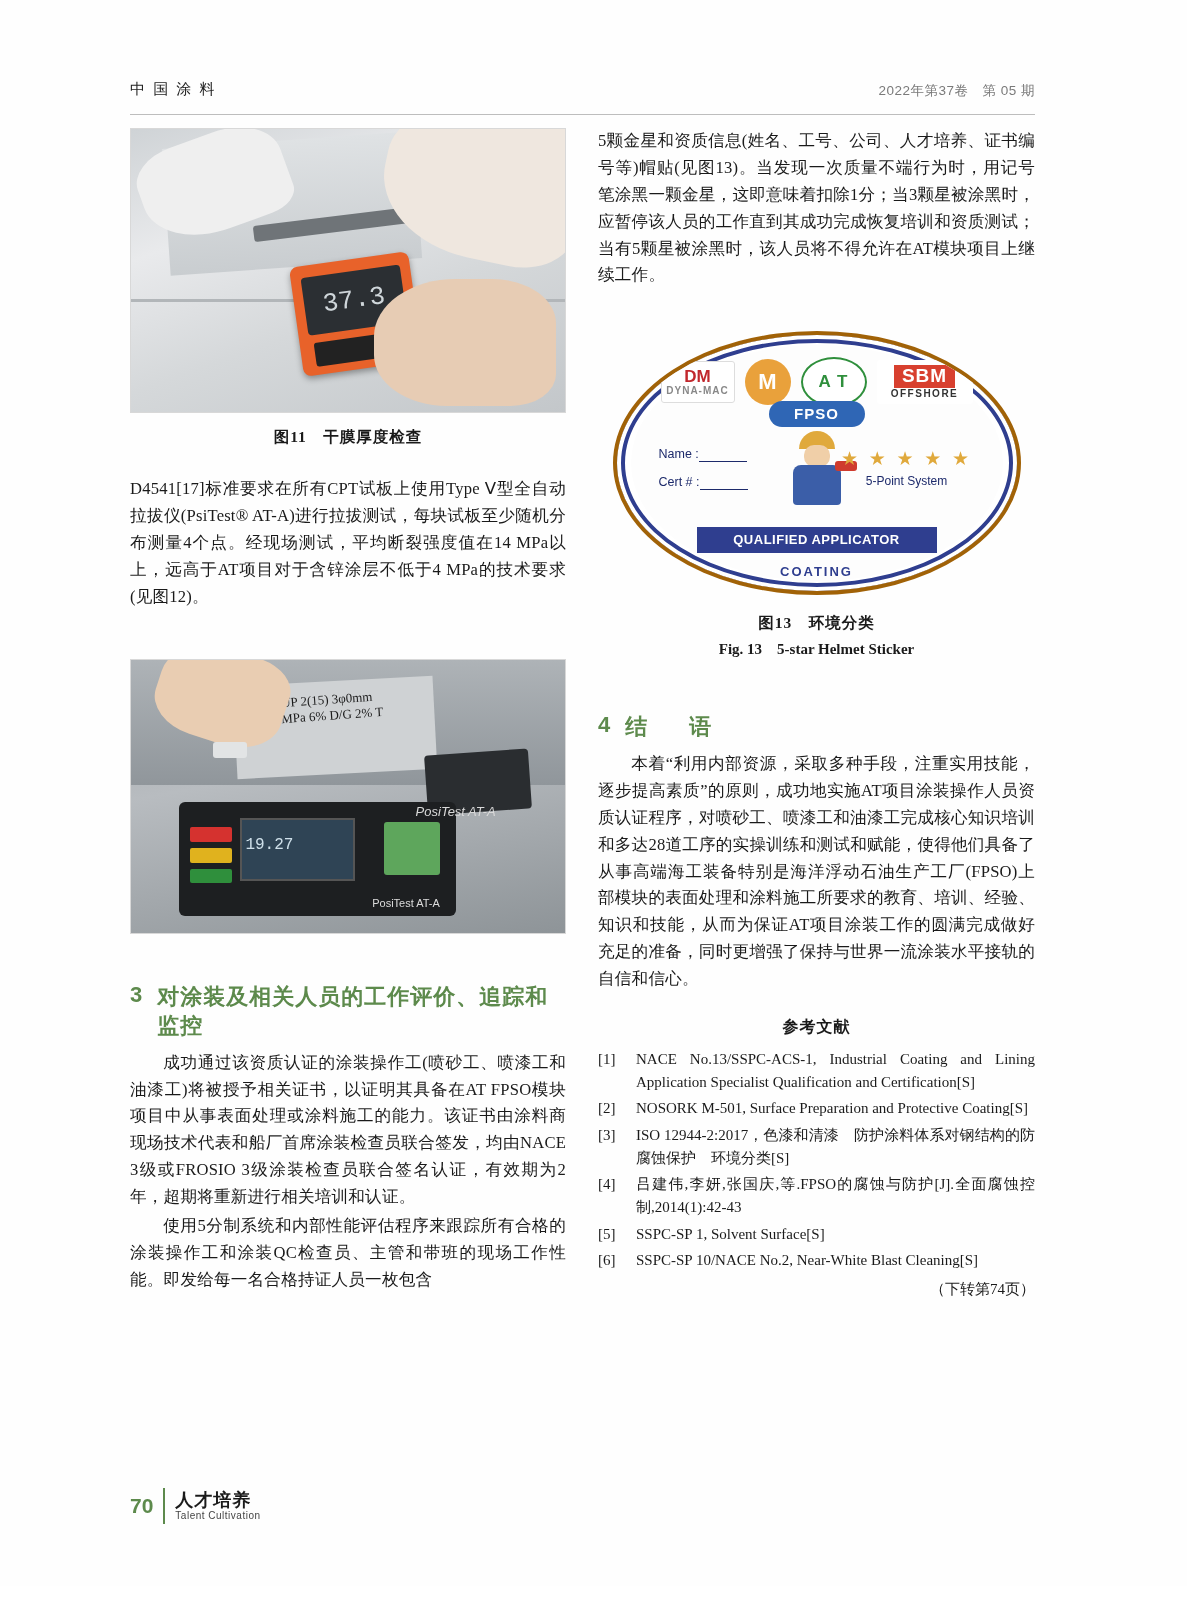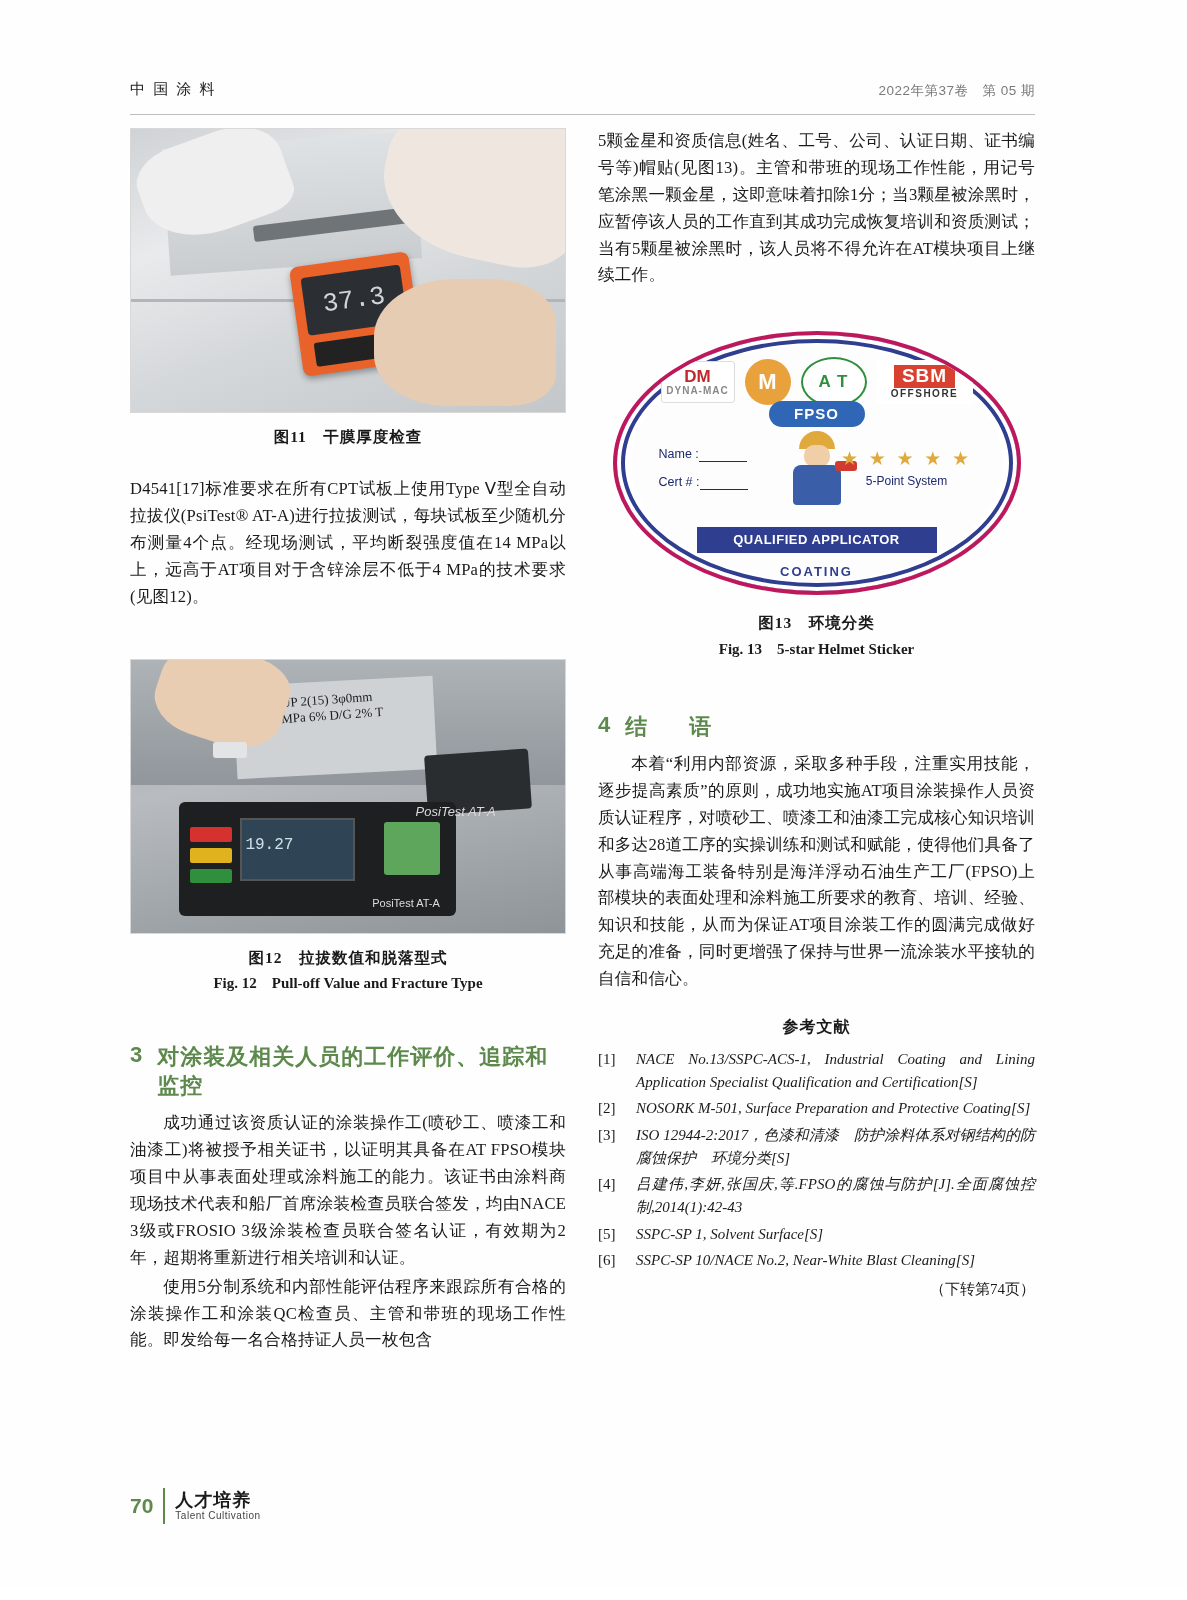--- a/index.html
+++ b/index.html
@@ -263,21 +263,21 @@
   }
   .sticker {
     position: absolute;
     left: 50%;
     transform: translateX(-50%);
     top: 0;
     width: 400px;
     height: 256px;
     border-radius: 50%;
     background: #ffffff;
-    border: 4px solid #be185d;
+    border: 4px solid #a16207;
     box-shadow: inset 0 0 0 4px #ffffff, inset 0 0 0 8px #2f3e8f;
     overflow: hidden;
   }
   .sticker .inner {
     position: absolute;
     left: 14px; top: 10px; right: 14px; bottom: 10px;
     border-radius: 50%;
     background: #fdfdfd;
   }
   .st-logos {
@@ -424,21 +424,21 @@
     margin: 24px 0 10px 0;
   }
   .ref-list { margin: 0; }
   .ref-item {
     display: flex;
     font-size: 15px;
     line-height: 1.55;
     margin-bottom: 3px;
   }
   .ref-item .rnum { width: 38px; flex: 0 0 38px; }
-  .ref-item .rtxt { flex: 1; text-align: justify; font-style: italic; }
+  .ref-item .rtxt { flex: 1; text-align: justify; }
   .cont-note {
     text-align: right;
     font-size: 15px;
     margin-top: 8px;
   }
 
   
   .footer {
     position: absolute;
     left: 130px;
@@ -522,37 +522,33 @@
               <i></i>
               <i></i>
             </div>
           <div class="lcd"></div>
           <div class="lcdtxt">19.27</div>
           <div class="greenpad"></div>
           <div class="brand">PosiTest AT-A</div>
         </div>
         <div class="pslabel">PosiTest AT-A</div>
       </div>
-      <figcaption class="fig-caption">
-        <span class="cn">图12　拉拔数值和脱落型式</span>
-        <span class="en">Fig. 12　Pull-off Value and Fracture Type</span>
-      </figcaption>
     </figure>
 
     <div class="section-head" style="margin-top:48px;">
       <span class="num">3</span>
       <span class="txt">对涂装及相关人员的工作评价、追踪和监控</span>
     </div>
     <p class="body indent">成功通过该资质认证的涂装操作工(喷砂工、喷漆工和油漆工)将被授予相关证书，以证明其具备在AT FPSO模块项目中从事表面处理或涂料施工的能力。该证书由涂料商现场技术代表和船厂首席涂装检查员联合签发，均由NACE 3级或FROSIO 3级涂装检查员联合签名认证，有效期为2年，超期将重新进行相关培训和认证。</p>
     <p class="body indent">使用5分制系统和内部性能评估程序来跟踪所有合格的涂装操作工和涂装QC检查员、主管和带班的现场工作性能。即发给每一名合格持证人员一枚包含</p>
   </div>
 
   <div class="col-right">
 
-    <p class="body">5颗金星和资质信息(姓名、工号、公司、认证日期、证书编号等)帽贴(见图13)。主管和带班的现场工作性能，用记号笔涂黑一颗金星，这即意味着扣除1分；当3颗星被涂黑时，应暂停该人员的工作直到其成功完成恢复培训和资质测试；当有5颗星被涂黑时，该人员将不得允许在AT模块项目上继续工作。</p>
+    <p class="body">5颗金星和资质信息(姓名、工号、公司、人才培养、证书编号等)帽贴(见图13)。当发现一次质量不端行为时，用记号笔涂黑一颗金星，这即意味着扣除1分；当3颗星被涂黑时，应暂停该人员的工作直到其成功完成恢复培训和资质测试；当有5颗星被涂黑时，该人员将不得允许在AT模块项目上继续工作。</p>
 
     <figure class="figure" style="margin-top:42px;">
       <div class="sticker-wrap">
         <div class="sticker">
           <div class="inner"></div>
 
           <div class="st-logos">
             <div class="lg lg-dm">
               <b>DM</b>
               <span>DYNA-MAC</span>

